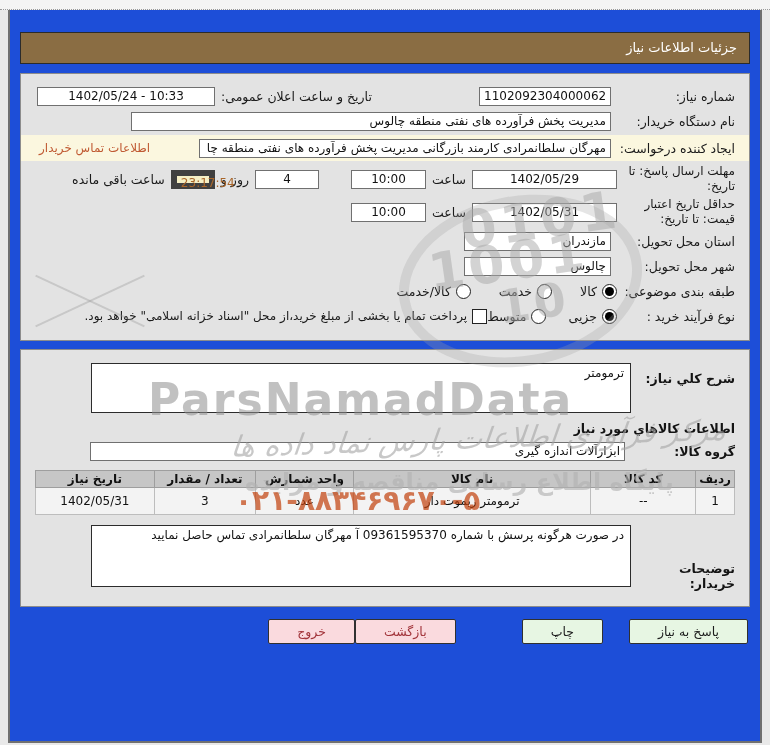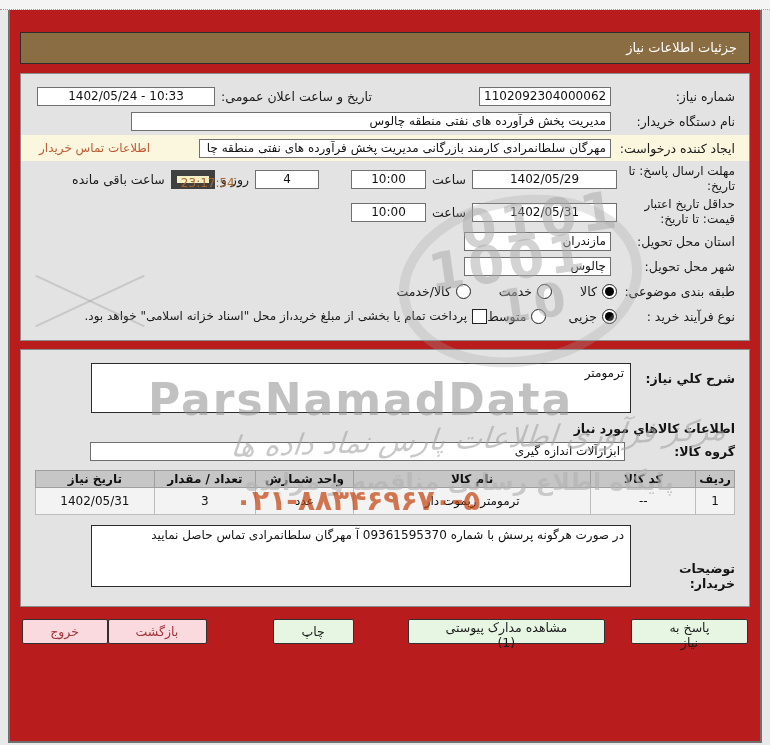--- a/index.html
+++ b/index.html
@@ -5,21 +5,21 @@
   html,body{margin:0;padding:0}
   body{
     width:770px;height:745px;overflow:hidden;position:relative;
     background:#e9e9e9;
     font-family:"DejaVu Sans",sans-serif;
     direction:rtl;
   }
   .top-strip{height:9px;background:#f4f4f4;border-bottom:1px dotted #9a9a9a}
   .frame{
     position:absolute;left:8px;right:8px;top:10px;bottom:2px;
-    background:#b91c1c;
+    background:#1d4ed8;
     border-left:2px solid #707070;border-right:2px solid #707070;border-bottom:2px solid #707070;
   }
   .titlebar{
     height:30px;line-height:30px;margin:22px 10px 9px 10px;
     background:#8a6d43;border:1px solid #2b2b2b;
     color:#ffffff;font-size:13px;padding-right:12px;
   }
   .section{
     margin:0 10px 8px 10px;background:#e3e3e3;
     border:1px solid #8c8c8c;padding:8px 14px 10px 14px;
@@ -228,21 +228,20 @@
         <span class="blbl" style="margin-top:36px">توضیحات خریدار:</span>
         <div class="textbox notes-box">
           <span>در صورت هرگونه پرسش با شماره 09361595370 آ مهرگان سلطانمرادی تماس حاصل نمایید</span>
         </div>
       </div>
 
     </div>
 
     <div class="buttons-row">
       <button class="btn btn-green btn-respond">پاسخ به نیاز</button>
-      <button class="btn btn-green btn-docs">مشاهده مدارک پیوستی (1)</button>
       <button class="btn btn-green btn-print">چاپ</button>
       <button class="btn btn-pink  btn-back">بازگشت</button>
       <button class="btn btn-pink  btn-exit">خروج</button>
     </div>
 
   </div>
 
   <div class="wm wm-ring"></div>
   <div class="wm wm-digits wm-d1" dir="ltr">0101</div>
   <div class="wm wm-digits wm-d2" dir="ltr">1001</div>

